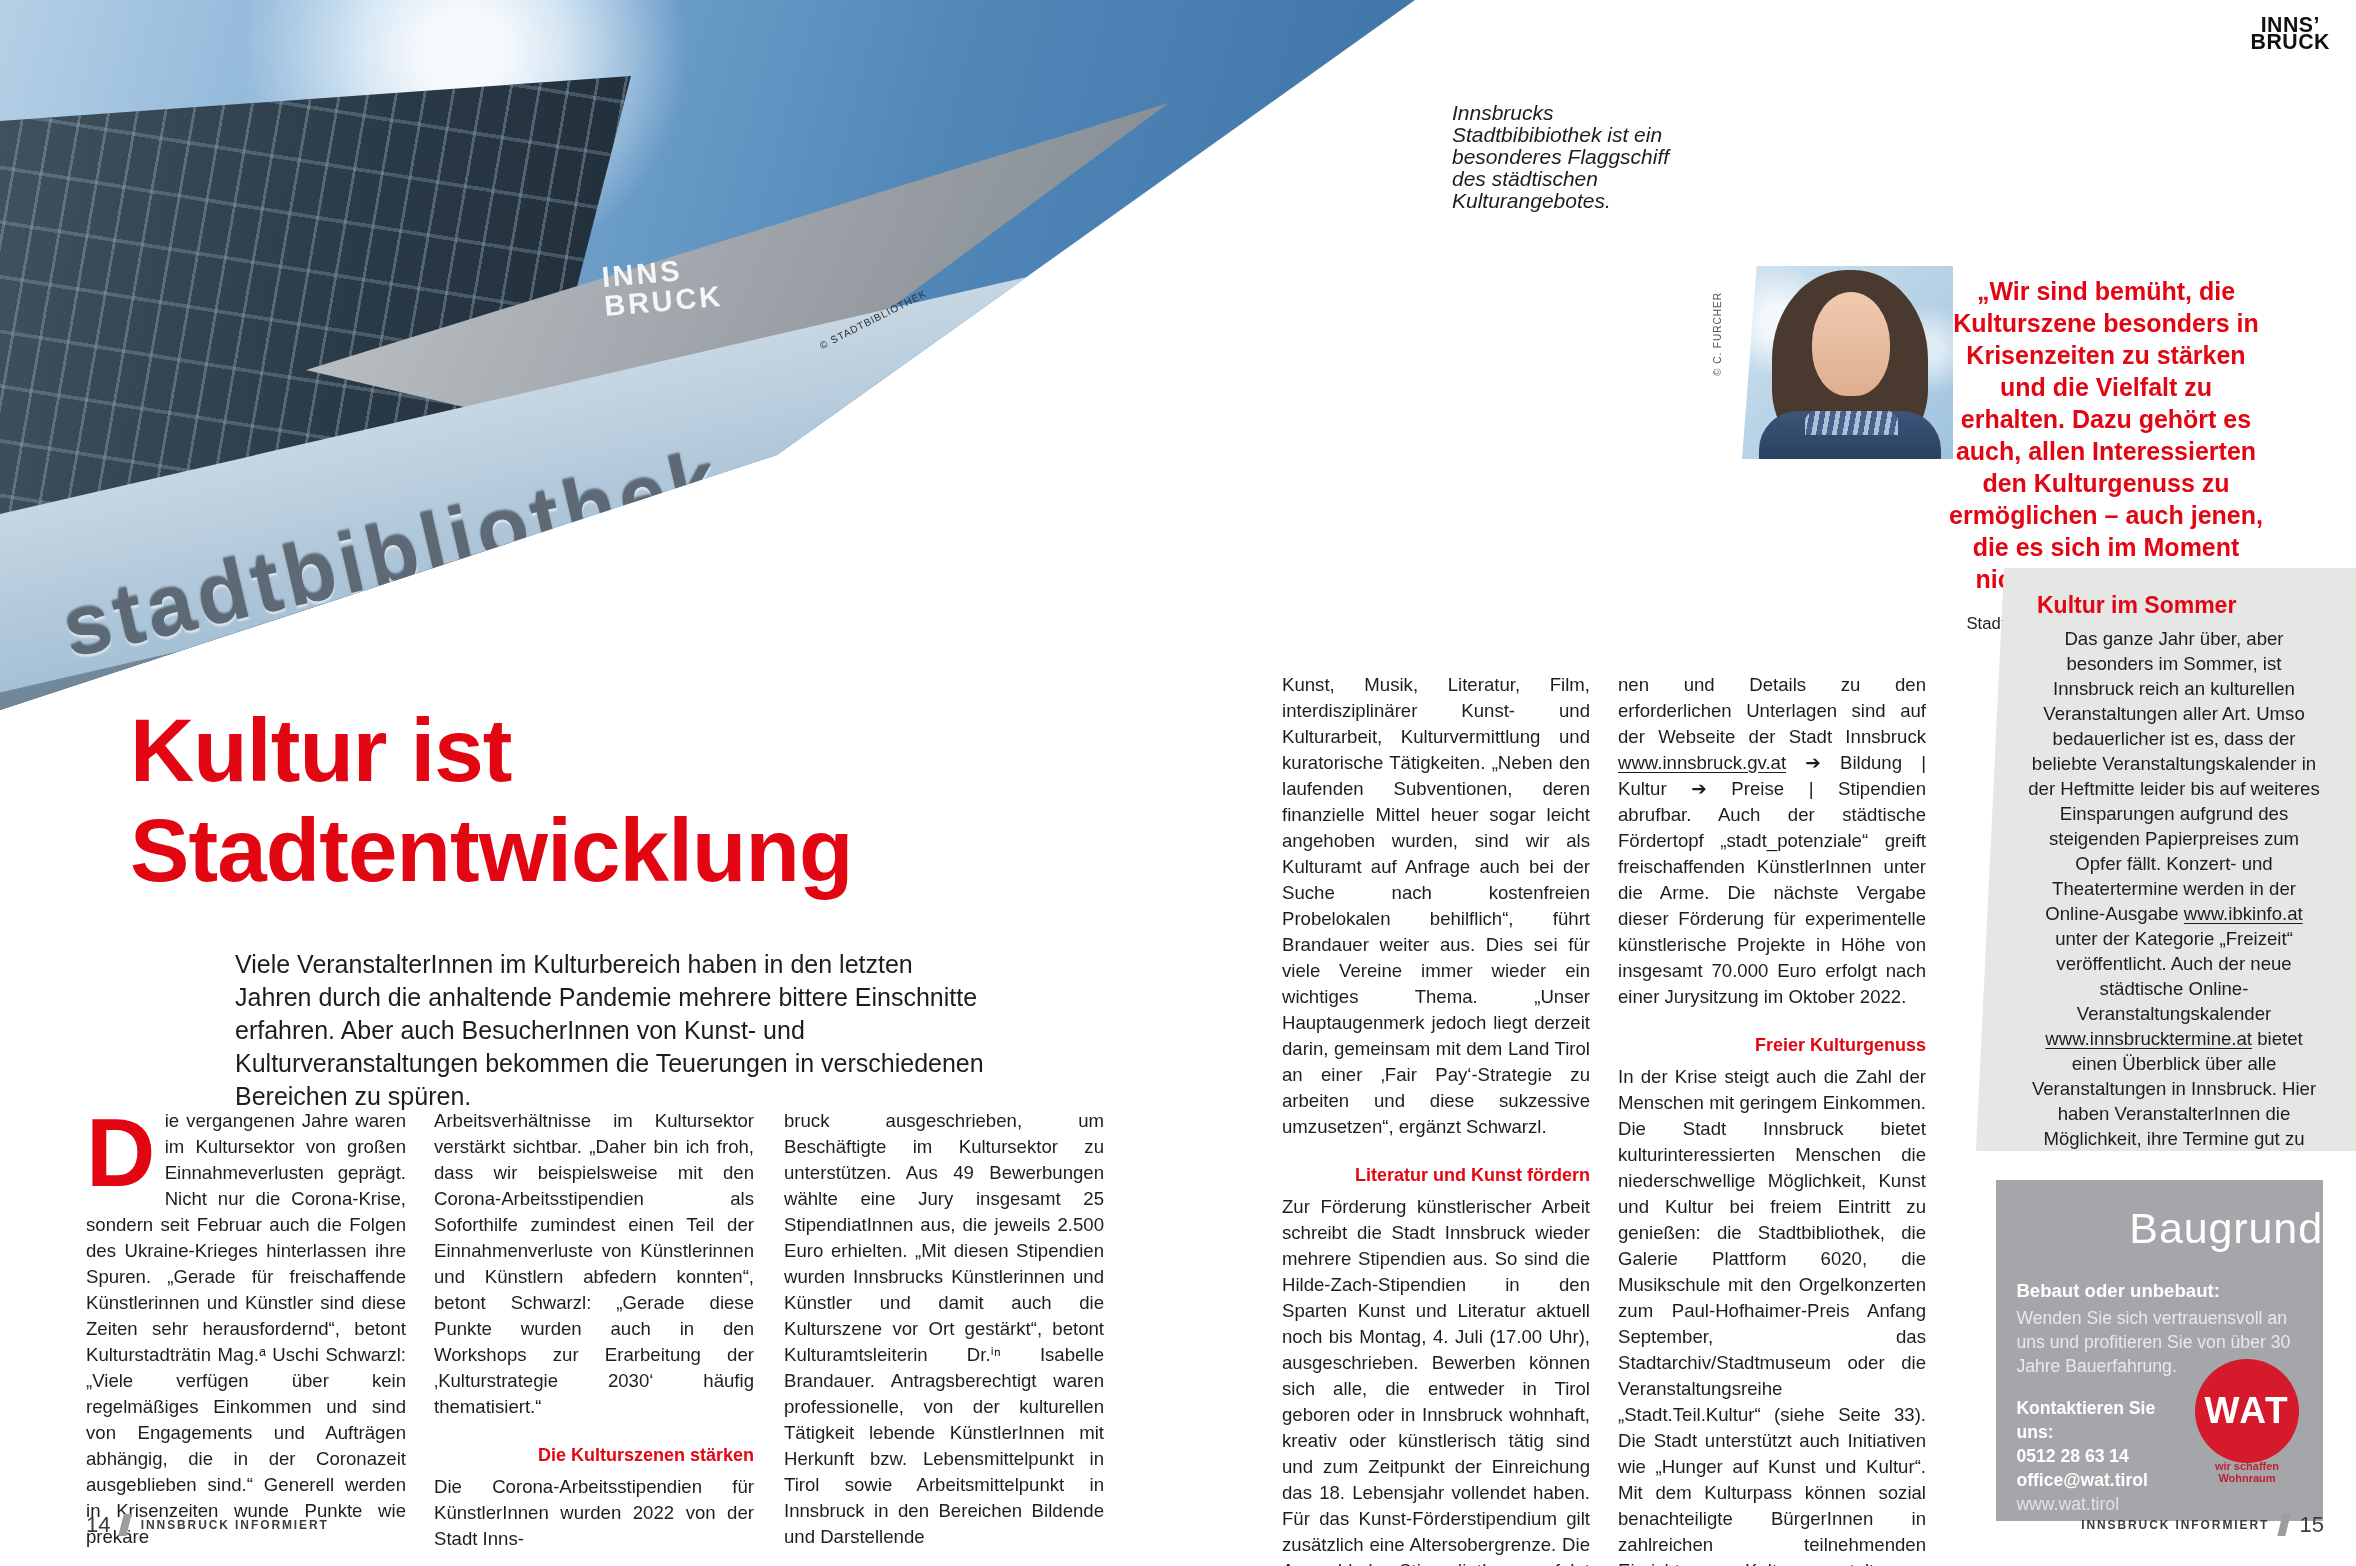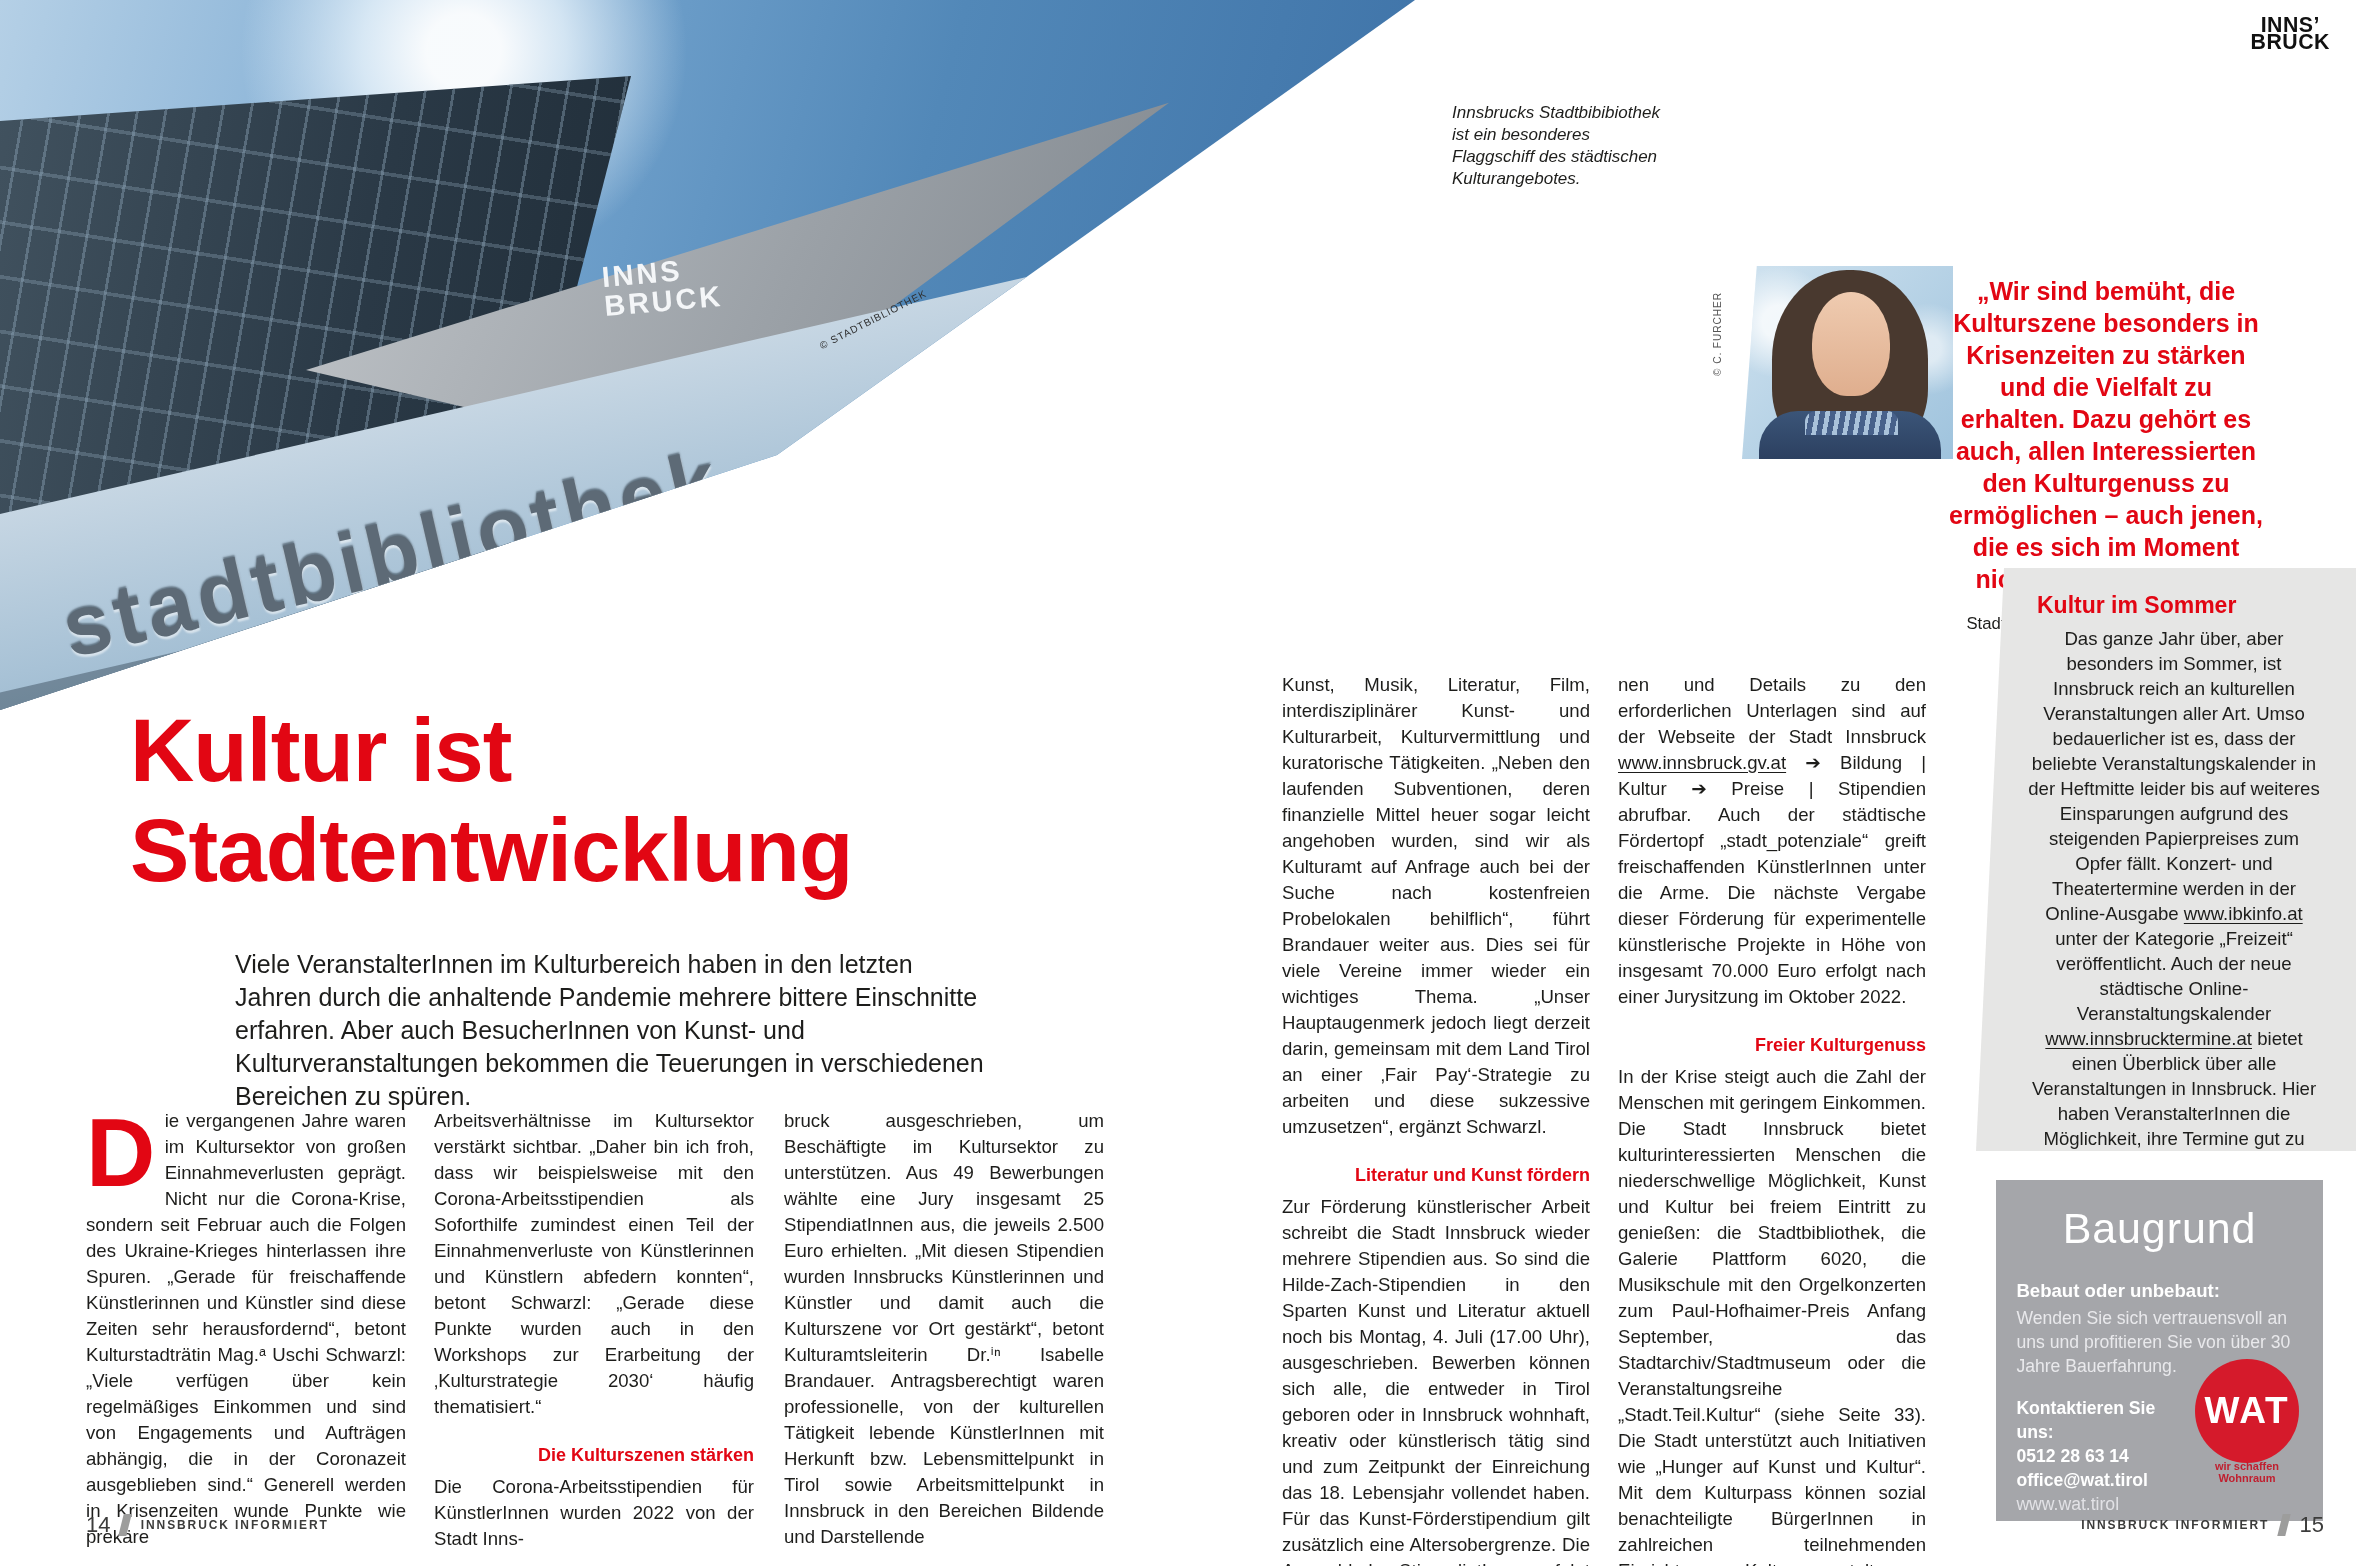--- a/index.html
+++ b/index.html
@@ -45,21 +45,21 @@
   }
   .photo-credit { left:814px; top:314px; transform:rotate(-27deg);
     font-size:10.2px; letter-spacing:0.9px; color:#2f2f2f; }
 
   
   .brand { right:26px; top:16.7px; text-align:center; font-weight:bold; color:#111;
     font-size:21.3px; line-height:17.6px; letter-spacing:0.5px; }
 
   
   .caption { left:1452px; top:102px; width:218px;
-    font-style:italic; font-size:17px; line-height:22px; }
+    font-style:italic; font-size:21px; line-height:22px; }
 
   
   .portrait { left:1742px; top:266px; width:211px; height:193px;
     clip-path:polygon(7% 0, 100% 0, 100% 100%, 0 100%);
     background:
       radial-gradient(circle at 37px 56px, rgba(255,255,255,.8) 0 16.7px, rgba(255,255,255,0) 56px),
       radial-gradient(circle at 186px 83px, rgba(255,255,255,.6) 0 13px, rgba(255,255,255,0) 46px),
       linear-gradient(135deg,#cfe2ef 0%,#9fc3dd 100%);
   }
   .hair { position:absolute; left:30px; top:3.7px; width:156px; height:186px;
@@ -97,21 +97,21 @@
   
   .sidebar { left:1976px; top:568px; width:380px; height:583px;
     clip-path:polygon(28px 0, 100% 0, 100% 100%, 0 100%);
     background:#e6e6e5; }
   .sidebar-inner { padding:24px 32px 0 48px; }
   .sidebar-title { color:#e20613; font-weight:bold; font-size:23px; margin:0 0 7.4px 13px; }
   .sidebar-body { font-size:18.6px; line-height:25px; text-align:center; color:#1d1d1b; }
 
   
   .ad { left:1996px; top:1180px; width:327px; height:341px; background:#a5a6aa; color:#fff; }
-  .ad-title { text-align:center; font-size:43px; line-height:48px; padding-top:24px;
+  .ad-title { text-align:right; font-size:43px; line-height:48px; padding-top:24px;
     font-weight:normal; letter-spacing:0.9px; }
   .ad-lead { margin:28px 20.4px 0 20.4px; font-weight:bold; font-size:18.6px; }
   .ad-body { margin:3.7px 20.4px 0 20.4px; font-size:17.6px; line-height:24px; color:#e9e9ec; }
   .ad-contact { margin:18.6px 20.4px 0 20.4px; font-weight:bold; font-size:17.6px; line-height:24px; width:167px; }
   .ad-web { font-weight:normal; color:#e2e2e6; }
   .wat-badge { position:absolute; right:24px; bottom:58px; width:104px; height:104px;
     border-radius:50%; background:#d51a2b; display:flex; align-items:center; justify-content:center; }
   .wat-text { color:#fff; font-weight:bold; font-size:37px; letter-spacing:1.9px; }
   .wat-tagline { position:absolute; right:15px; bottom:37px; width:122px; text-align:center;
     color:#c01f2f; font-size:11px; font-weight:bold; }

